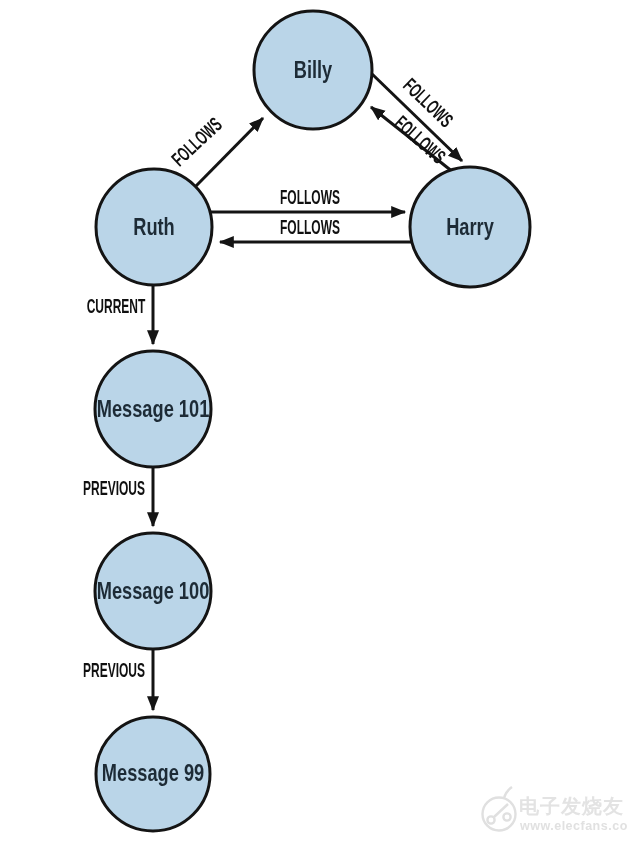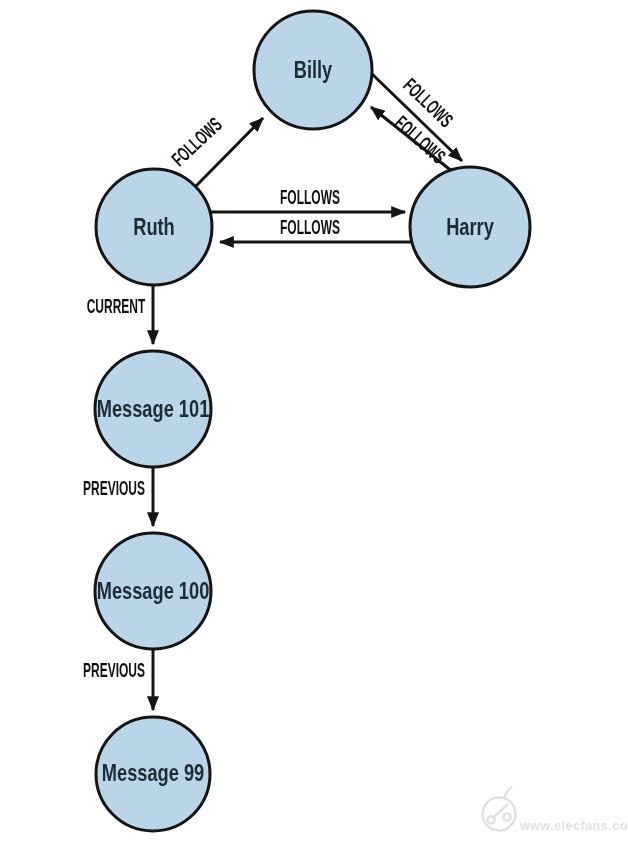--- a/index.html
+++ b/index.html
@@ -98,15 +98,16 @@
 
   <div class="edge-label" style="left:197px; top:142px; transform: translate(-50%,-50%) rotate(-43deg) scaleX(0.6);">FOLLOWS</div>
   <div class="edge-label" style="left:428px; top:103px; transform: translate(-50%,-50%) rotate(44deg) scaleX(0.6);">FOLLOWS</div>
   <div class="edge-label" style="left:420px; top:140px; transform: translate(-50%,-50%) rotate(42deg) scaleX(0.6);">FOLLOWS</div>
   <div class="edge-label" style="left:310px; top:197px; transform: translate(-50%,-50%) scaleX(0.6);">FOLLOWS</div>
   <div class="edge-label" style="left:310px; top:227px; transform: translate(-50%,-50%) scaleX(0.6);">FOLLOWS</div>
   <div class="edge-label" style="left:116px; top:306px; transform: translate(-50%,-50%) scaleX(0.6);">CURRENT</div>
   <div class="edge-label" style="left:114px; top:488px; transform: translate(-50%,-50%) scaleX(0.6);">PREVIOUS</div>
   <div class="edge-label" style="left:114px; top:670px; transform: translate(-50%,-50%) scaleX(0.6);">PREVIOUS</div>
 
+  <div class="wm-brand">电子发烧友</div>
   <div class="wm-url">www.elecfans.com</div>
 
 </div>
 
 </body></html>

